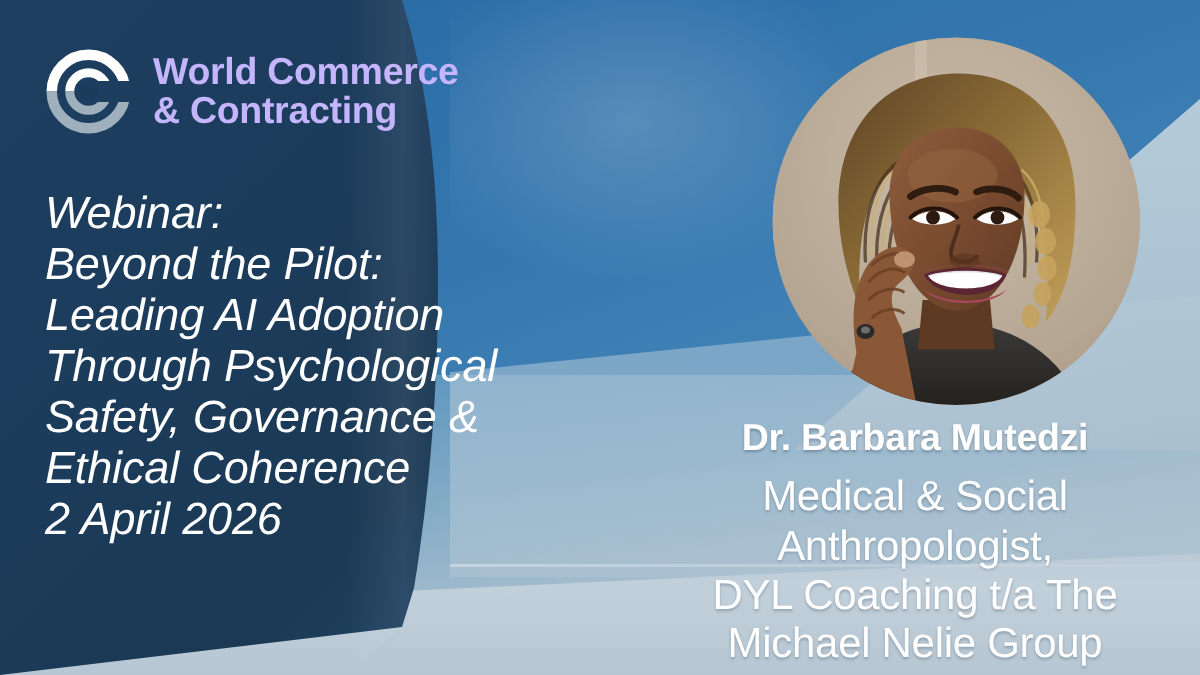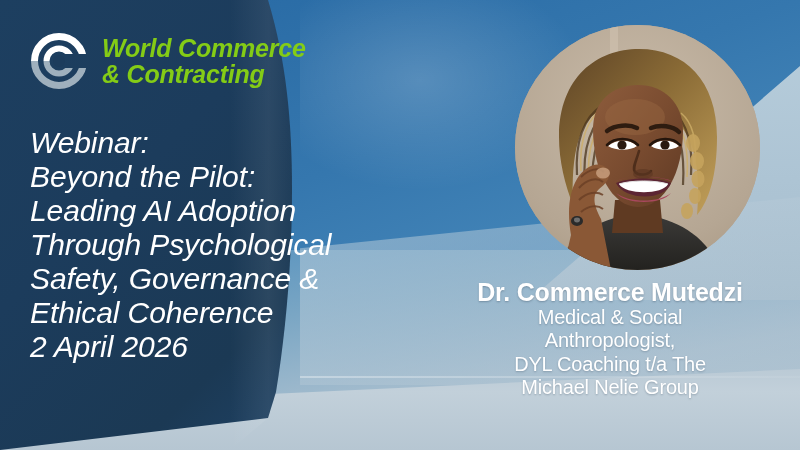--- a/index.html
+++ b/index.html
@@ -57,22 +57,22 @@
   .panel-sheen{
     position:absolute;left:230px;top:0;width:70px;height:450px;
     background:linear-gradient(90deg,rgba(255,255,255,0),rgba(255,255,255,.07) 55%,rgba(255,255,255,0));
     clip-path:path("M0,0 L38,0 C56,60 62,120 62,190 C62,262 56,330 46,392 L38,418 L0,450 Z");
   }
 
   
   .logo{position:absolute;left:30px;top:32px;display:flex;align-items:center;gap:14px;}
   .logo-mark{width:58px;height:58px;flex:0 0 58px;}
   .logo-text{
-    color:#84cc16;font-weight:bold;font-size:25px;line-height:1.04;
-    letter-spacing:-0.2px;white-space:pre-line;font-style:italic;
+    color:#c4b5fd;font-weight:bold;font-size:25px;line-height:1.04;
+    letter-spacing:-0.2px;white-space:pre-line;
   }
 
   
   .title{
     position:absolute;left:30px;top:126px;width:370px;
     color:#ffffff;font-size:30px;line-height:1.135;white-space:pre-line;
     letter-spacing:-0.1px;
     font-style:italic;
   }
 
@@ -87,22 +87,23 @@
   
   .speaker{
     position:absolute;left:420px;top:278px;width:380px;text-align:center;
     color:#ffffff;
   }
   .speaker-name{
     font-size:25px;font-weight:bold;line-height:1.12;letter-spacing:-0.2px;
     text-shadow:0 1px 2px rgba(40,60,80,.35);
   }
   .speaker-role{
-    font-size:20px;line-height:1.17;white-space:pre-line;letter-spacing:-0.2px;
+    font-size:28px;line-height:1.17;white-space:pre-line;letter-spacing:-0.2px;
     text-shadow:0 1px 2px rgba(40,60,80,.30);
+    margin-top:9px;
   }
 </style>
 </head>
 <body>
 
 <div class="stage">
 
   <div class="bg-sky"></div>
   <div class="bg-sky-top"></div>
   <div class="bg-haze"></div>
@@ -247,20 +248,20 @@
       </g>
 
       <ellipse cx="88" cy="148" rx="7" ry="5.5" fill="#c79d7d" opacity="0.85"></ellipse>
 
       <ellipse cx="62" cy="196" rx="6" ry="5" fill="#2a2a2a"></ellipse>
       <ellipse cx="62" cy="195" rx="3" ry="2.4" fill="#6e6e6e"></ellipse>
     </svg>
   </div>
 
   <div class="speaker">
-    <div class="speaker-name">Dr. Commerce Mutedzi</div>
+    <div class="speaker-name">Dr. Barbara Mutedzi</div>
     <div class="speaker-role">Medical &amp; Social
 Anthropologist,
 DYL Coaching t/a The
 Michael Nelie Group</div>
   </div>
 
 </div>
 
 </body></html>

